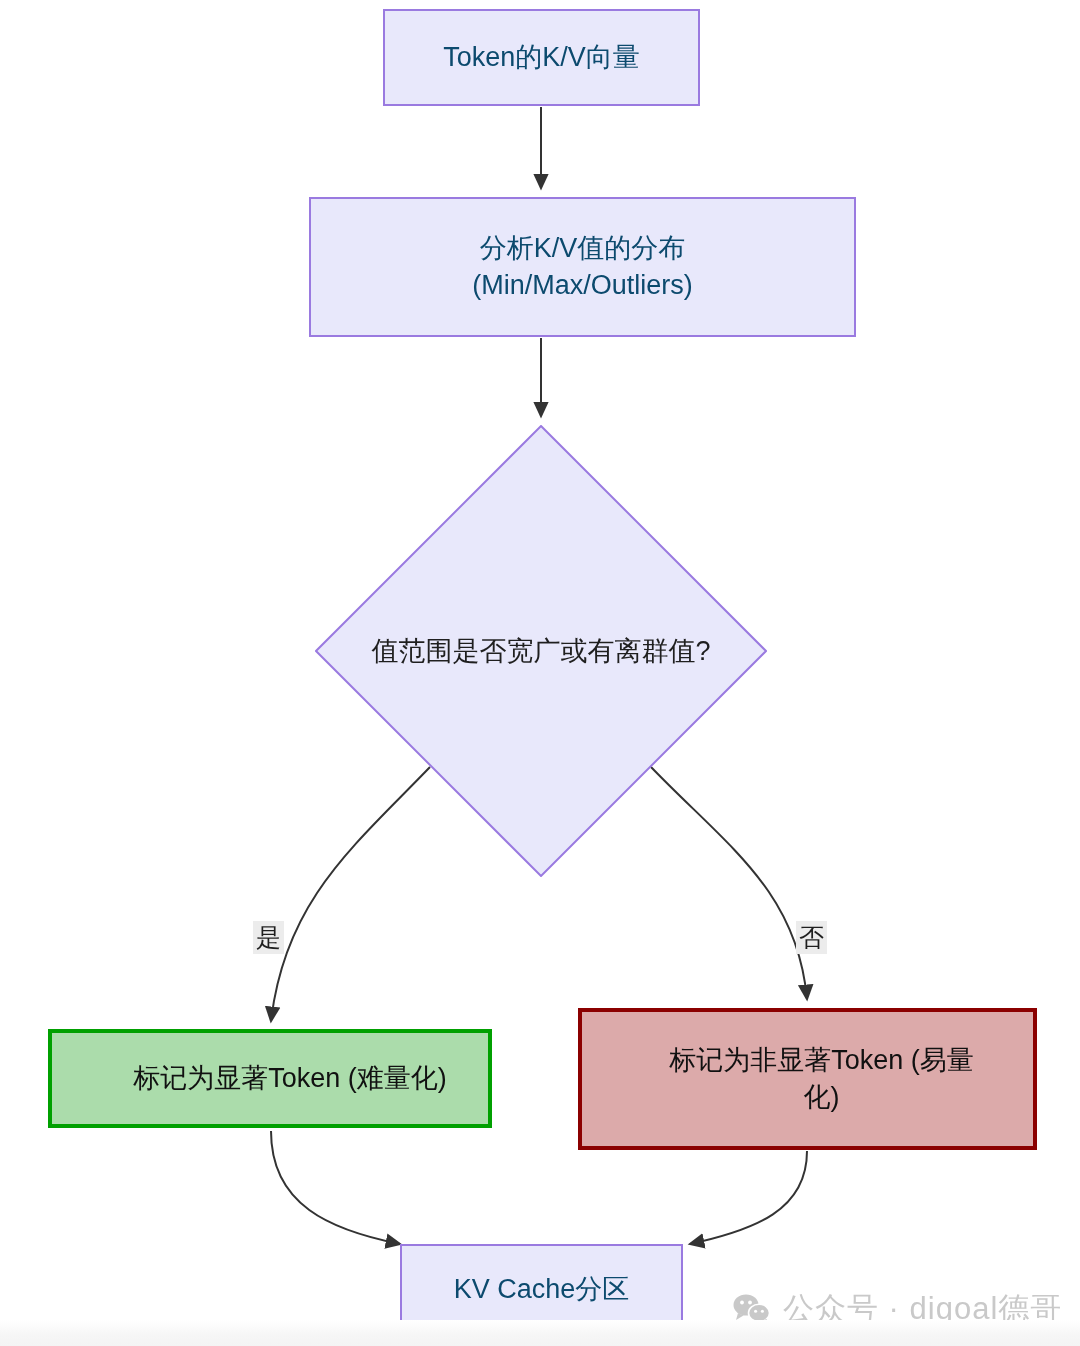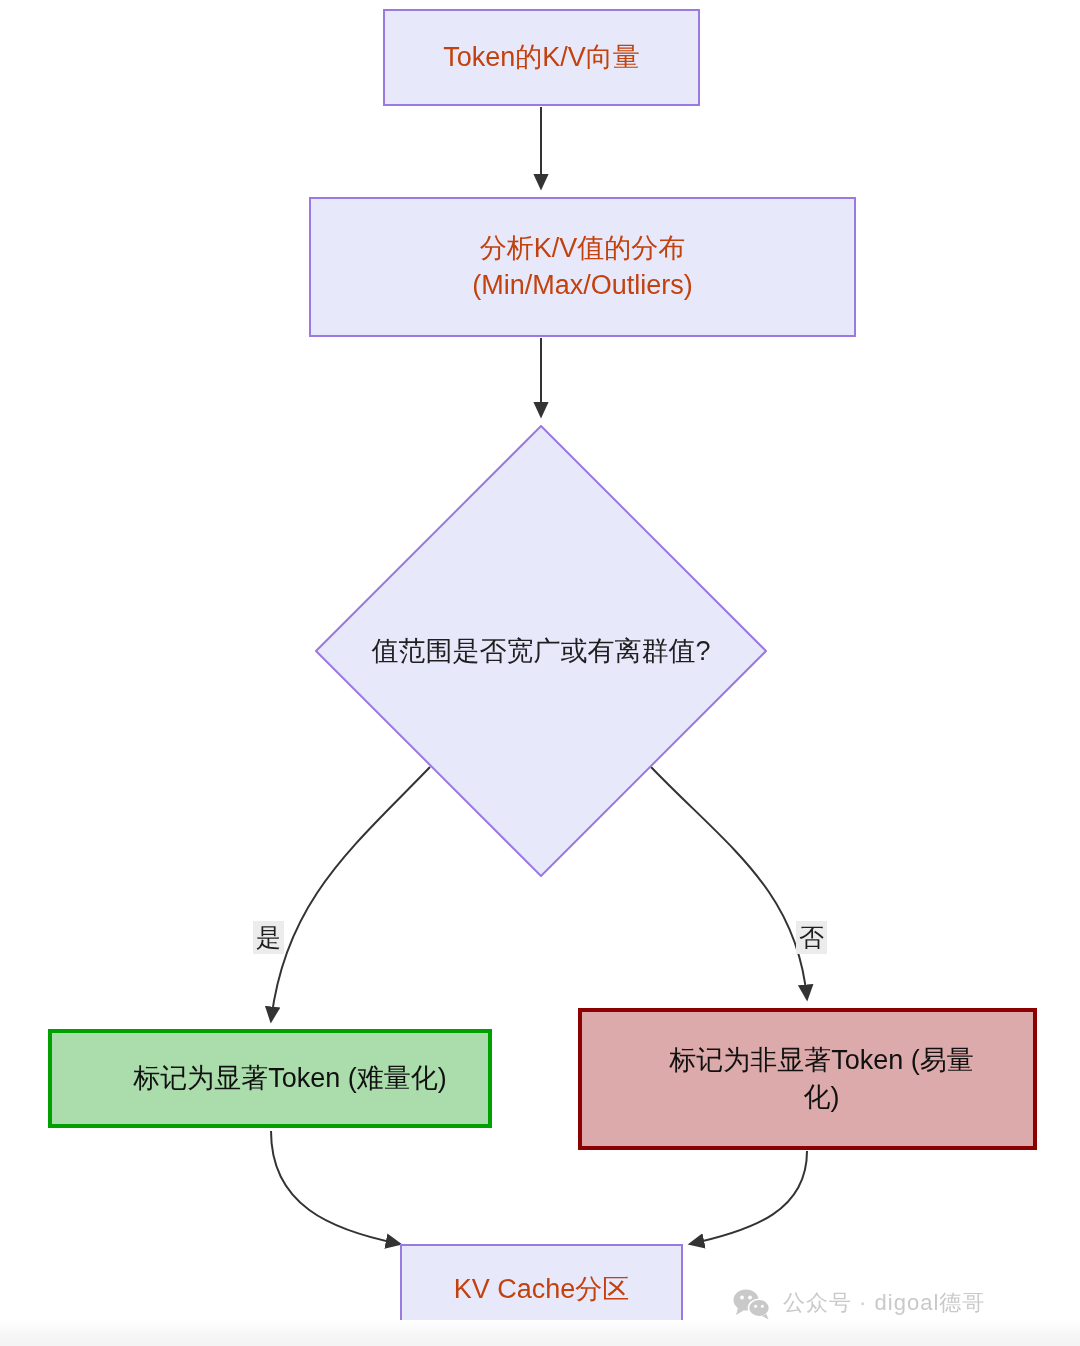--- a/index.html
+++ b/index.html
@@ -50,21 +50,21 @@
     line-height: 1.38;
     white-space: pre-line;
     padding: 0 14px;
   }
 
   
   .node-purple {
     background: #e8e8fb;
     border: 2px solid #9a7ae0;
     font-size: 27px;
-    color: #c2410c;
+    color: #0c4a6e;
   }
 
   
   .node-diamond {
     position: absolute;
     width: 452px;
     height: 452px;
     display: flex;
     align-items: center;
     justify-content: center;
@@ -107,24 +107,24 @@
     font-size: 25px;
     color: #1f1f1f;
     padding: 2px 3px;
     line-height: 1.15;
   }
 
   
   #watermark {
     position: absolute;
     display: flex;
-    align-items: flex-start;
+    align-items: center;
     gap: 12px;
     color: #c9c9c9;
-    font-size: 22px;
+    font-size: 31px;
     letter-spacing: 1px;
     white-space: nowrap;
   }
   #watermark .wm-icon {
     display: inline-block;
     width: 38px;
     height: 32px;
     position: relative;
   }
 </style>

